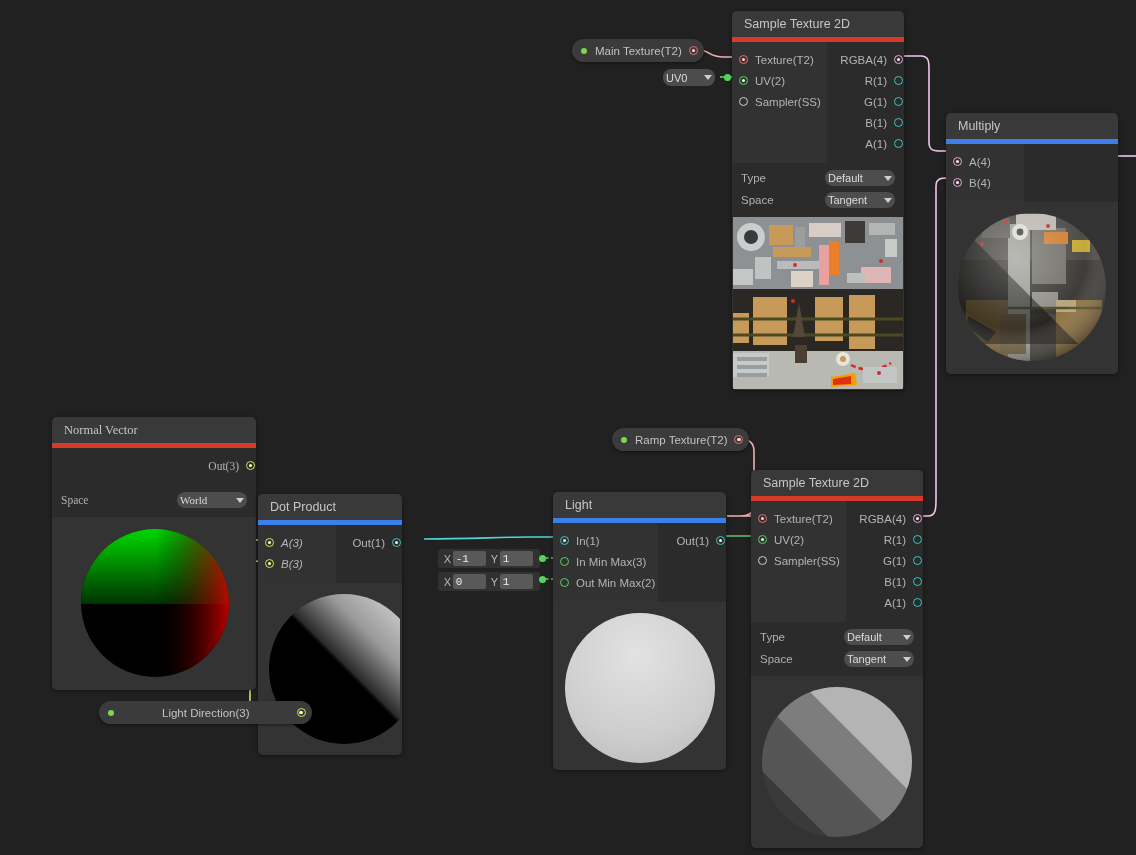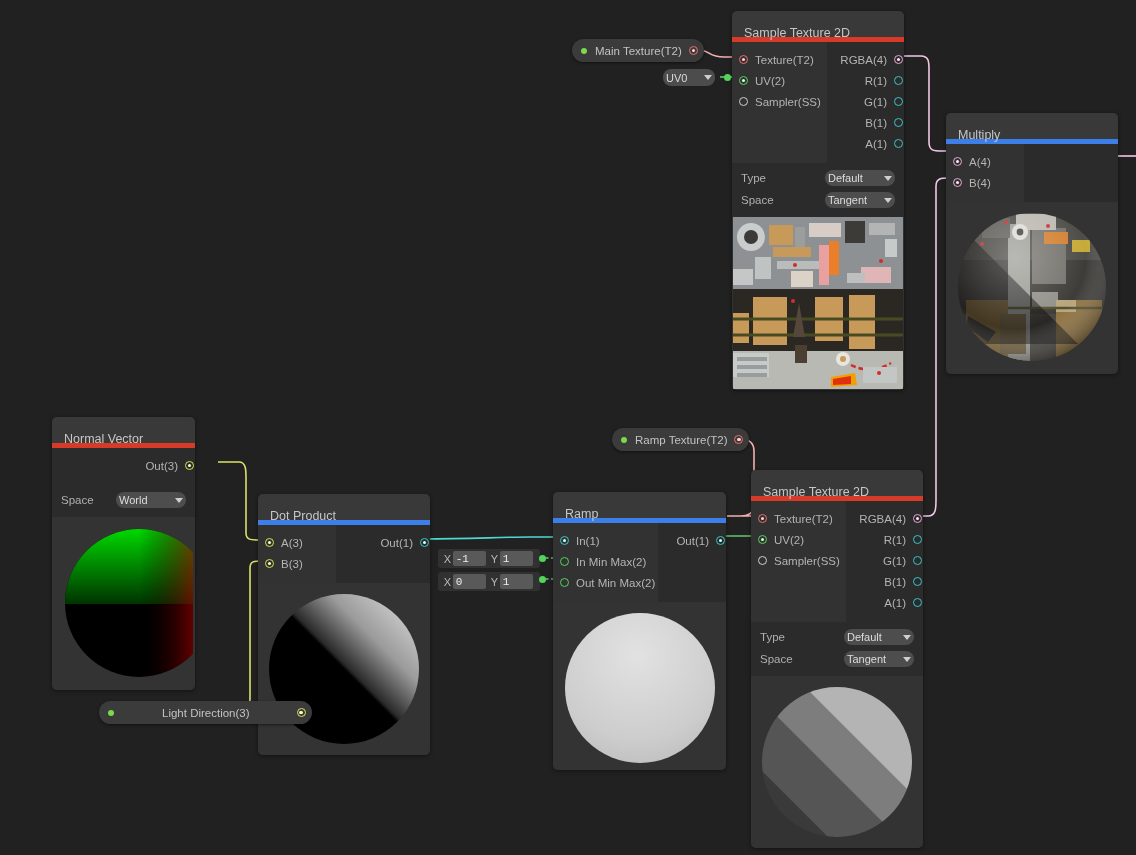--- a/index.html
+++ b/index.html
@@ -19,21 +19,21 @@
     position: absolute;
     background: #2b2b2b;
     border-radius: 5px;
     z-index: 2;
     box-shadow: 0 1px 4px rgba(0,0,0,0.45);
     overflow: hidden;
   }
   .node-title {
     height: 26px;
     line-height: 26px;
-    padding: 9px 12px;
+    padding: 0 12px;
     font-size: 12.5px;
     color: #c6c6c6;
     background: #393939;
     white-space: nowrap;
   }
   .accent { height: 5px; width: 100%; }
 
   
   .ports {
     display: flex;
@@ -405,21 +405,21 @@
             <circle cx="34" cy="40" r="2" fill="#c02a2a"></circle>
             <circle cx="100" cy="22" r="2" fill="#c02a2a"></circle>
             <path d="M-20 -10 L130 140 L-20 140 Z" fill="#000000" opacity="0.52"></path>
           </g>
           <circle cx="84" cy="83" r="74" fill="url(#msh)"></circle>
         </svg>
       </div>
     </div>
   </div>
 
-  <div class="node" style="left:52px; top:417px; width:143px;">
+  <div class="node" style="left:52px; top:417px; width:204px;font-family:Liberation Serif, serif;">
     <div class="node-title">Normal Vector</div>
     <div class="accent" style="background:#d83a2a;"></div>
     <div class="ports">
       <div class="ports-out" style="background:#2b2b2b;">
         <div class="port-row out">
           <span class="port-label">Out(3)</span>
           <span class="dot filled t-v3"></span>
         </div>
       </div>
     </div>
@@ -462,25 +462,25 @@
       </div>
     </div>
   </div>
 
   <div class="pill" style="left:99px; top:701px;gap:40px;">
     <span class="lead"></span>
     <span class="pill-label">Light Direction(3)</span>
     <span class="dot filled t-v3"></span>
   </div>
 
-  <div class="node" style="left:258px; top:494px; width:172px;">
+  <div class="node" style="left:258px; top:494px; width:144px;">
     <div class="node-title">Dot Product</div>
     <div class="accent" style="background:#3d7fe8;"></div>
     <div class="ports">
-      <div class="ports-in" style="width:78px;">
+      <div class="ports-in" style="width:78px;font-style:italic;">
         <div class="port-row in">
           <span class="dot filled t-v3"></span>
           <span class="port-label">A(3)</span>
         </div>
         <div class="port-row in">
           <span class="dot filled t-v3"></span>
           <span class="port-label">B(3)</span>
         </div>
       </div>
       <div class="ports-out">
@@ -524,31 +524,31 @@
       <span class="axis">X</span>
       <span class="vinput">0</span>
       <span class="axis">Y</span>
       <span class="vinput">1</span>
     </div>
     <span class="tinydot" style="left:101px; top:6px;"></span>
     <span class="tinydot" style="left:101px; top:27px;"></span>
   </div>
 
   <div class="node" style="left:553px; top:492px; width:173px;">
-    <div class="node-title">Ramp</div>
+    <div class="node-title">Light</div>
     <div class="accent" style="background:#3d7fe8;"></div>
     <div class="ports">
       <div class="ports-in" style="width:105px;">
         <div class="port-row in">
           <span class="dot filled t-f"></span>
           <span class="port-label">In(1)</span>
         </div>
         <div class="port-row in">
           <span class="dot t-uv"></span>
-          <span class="port-label">In Min Max(2)</span>
+          <span class="port-label">In Min Max(3)</span>
         </div>
         <div class="port-row in">
           <span class="dot t-uv"></span>
           <span class="port-label">Out Min Max(2)</span>
         </div>
       </div>
       <div class="ports-out">
         <div class="port-row out">
           <span class="port-label">Out(1)</span>
           <span class="dot filled t-f"></span>

